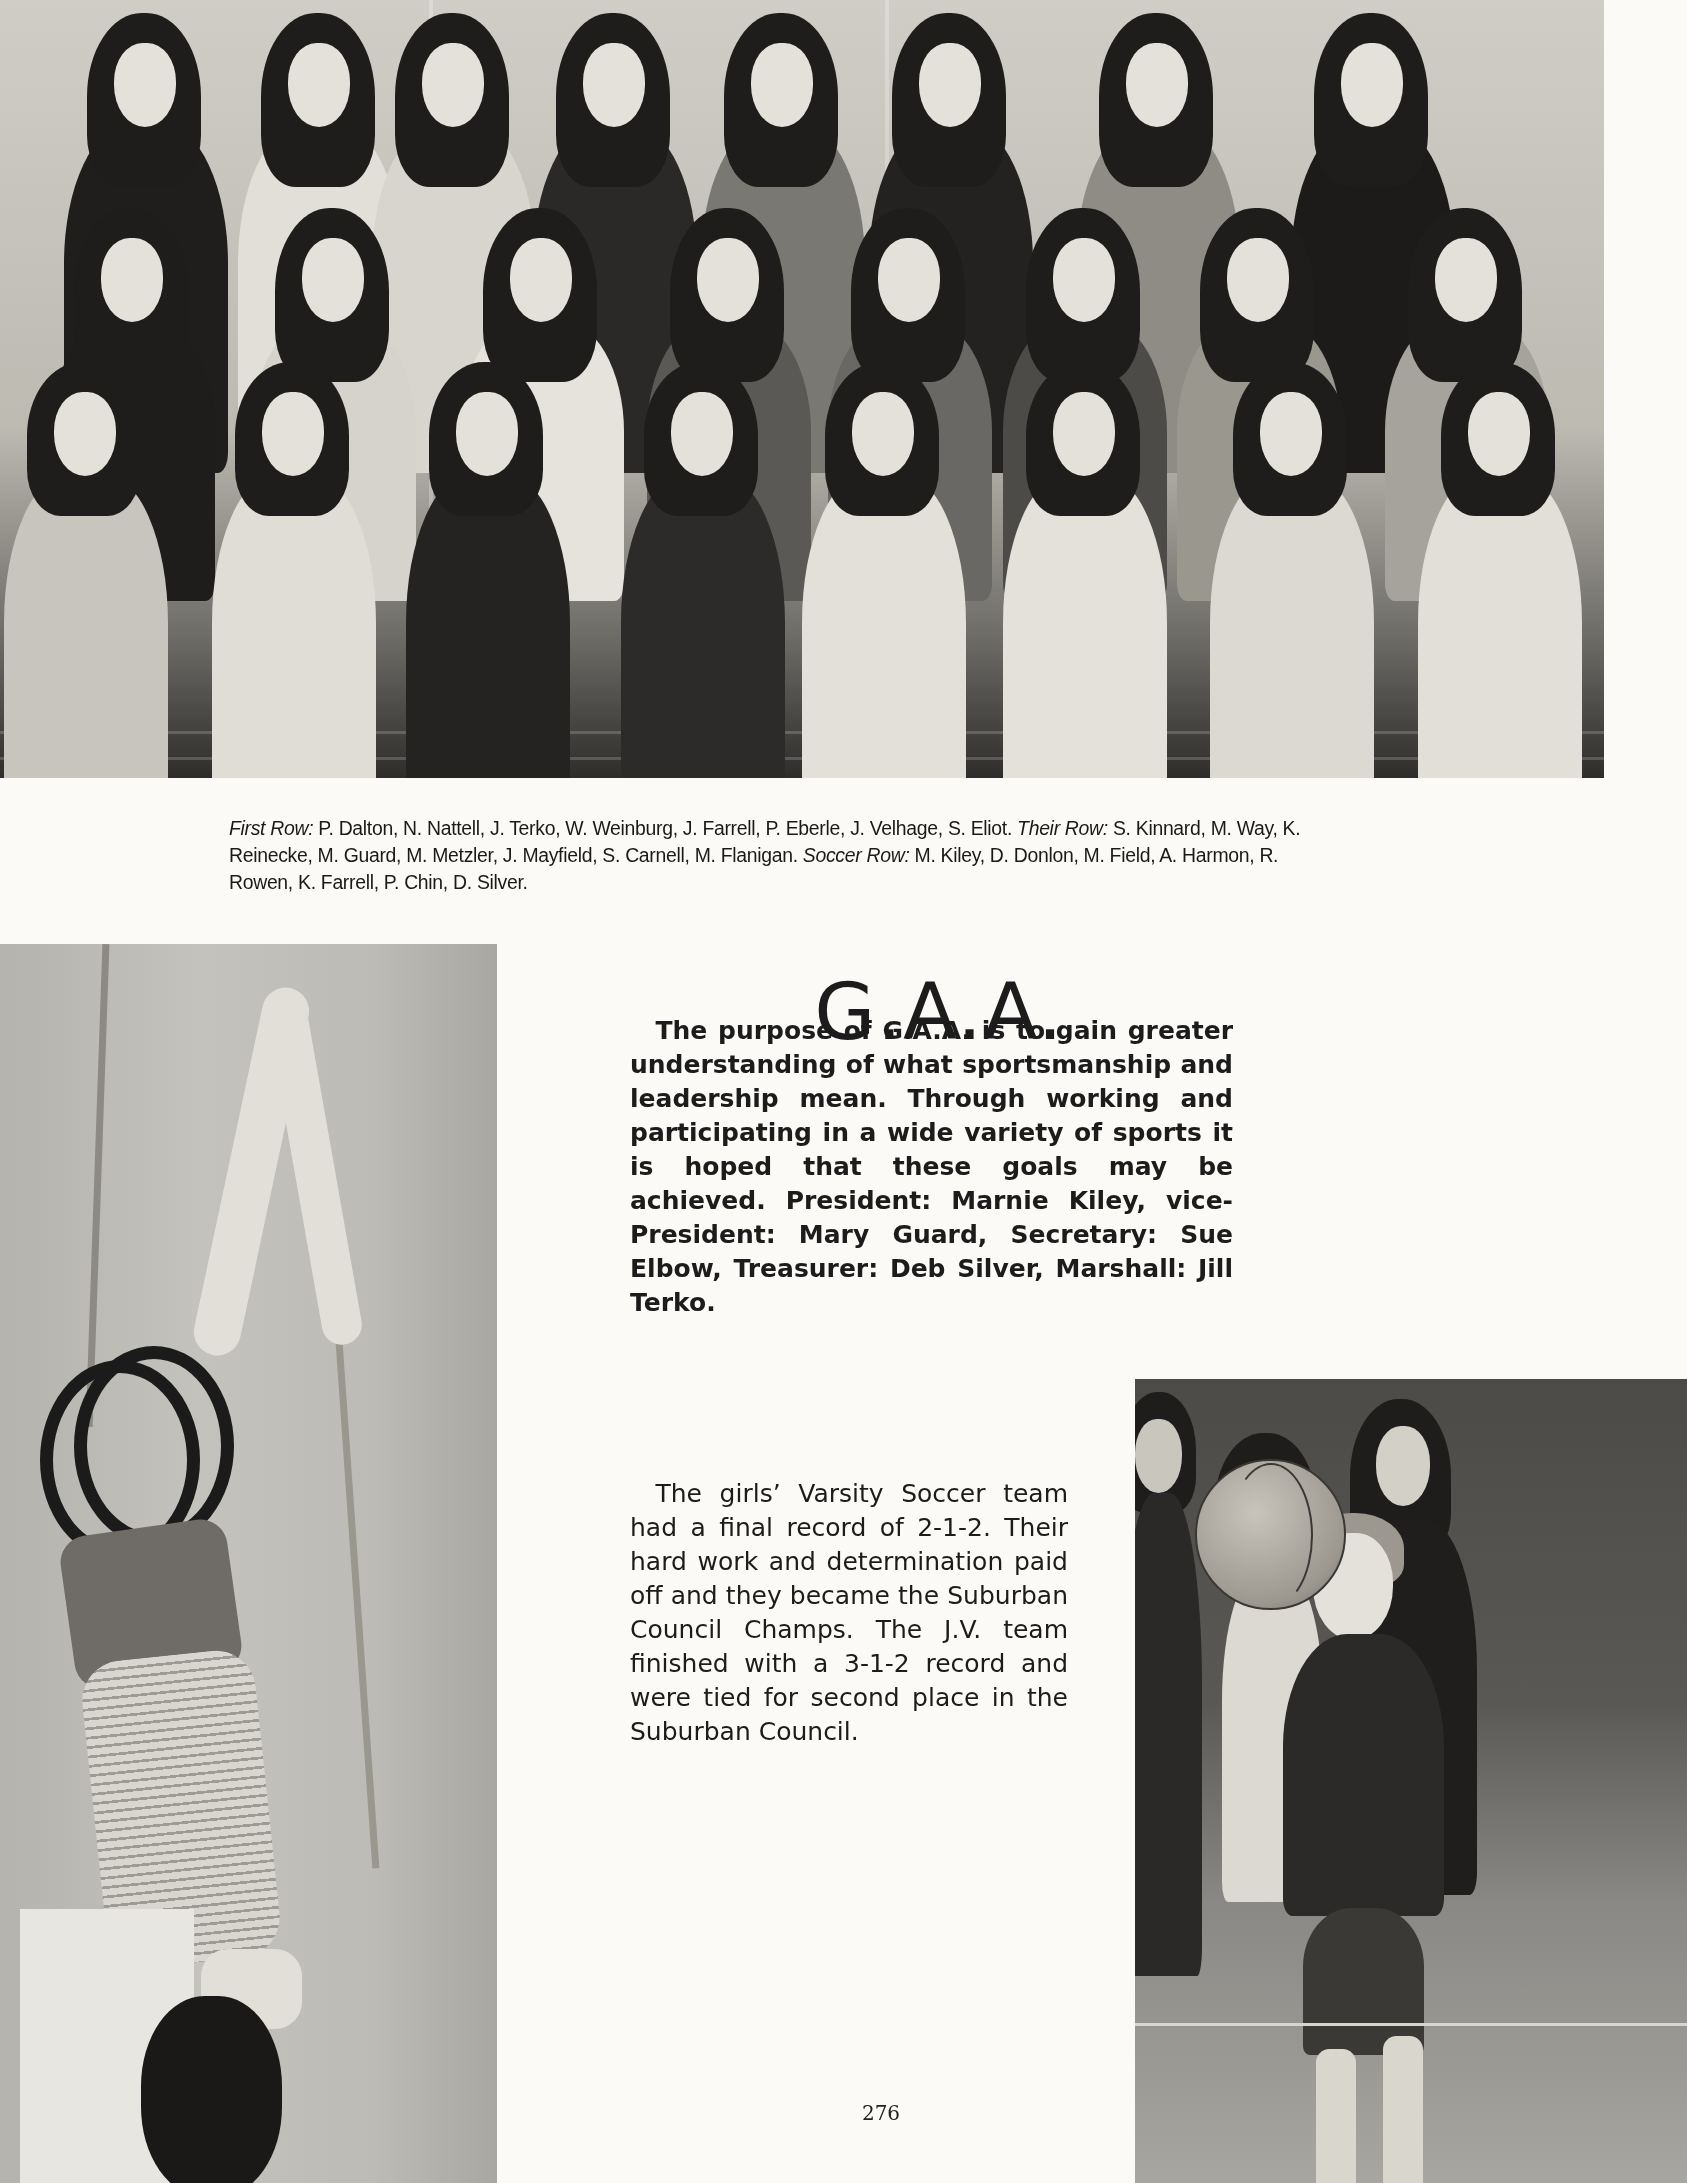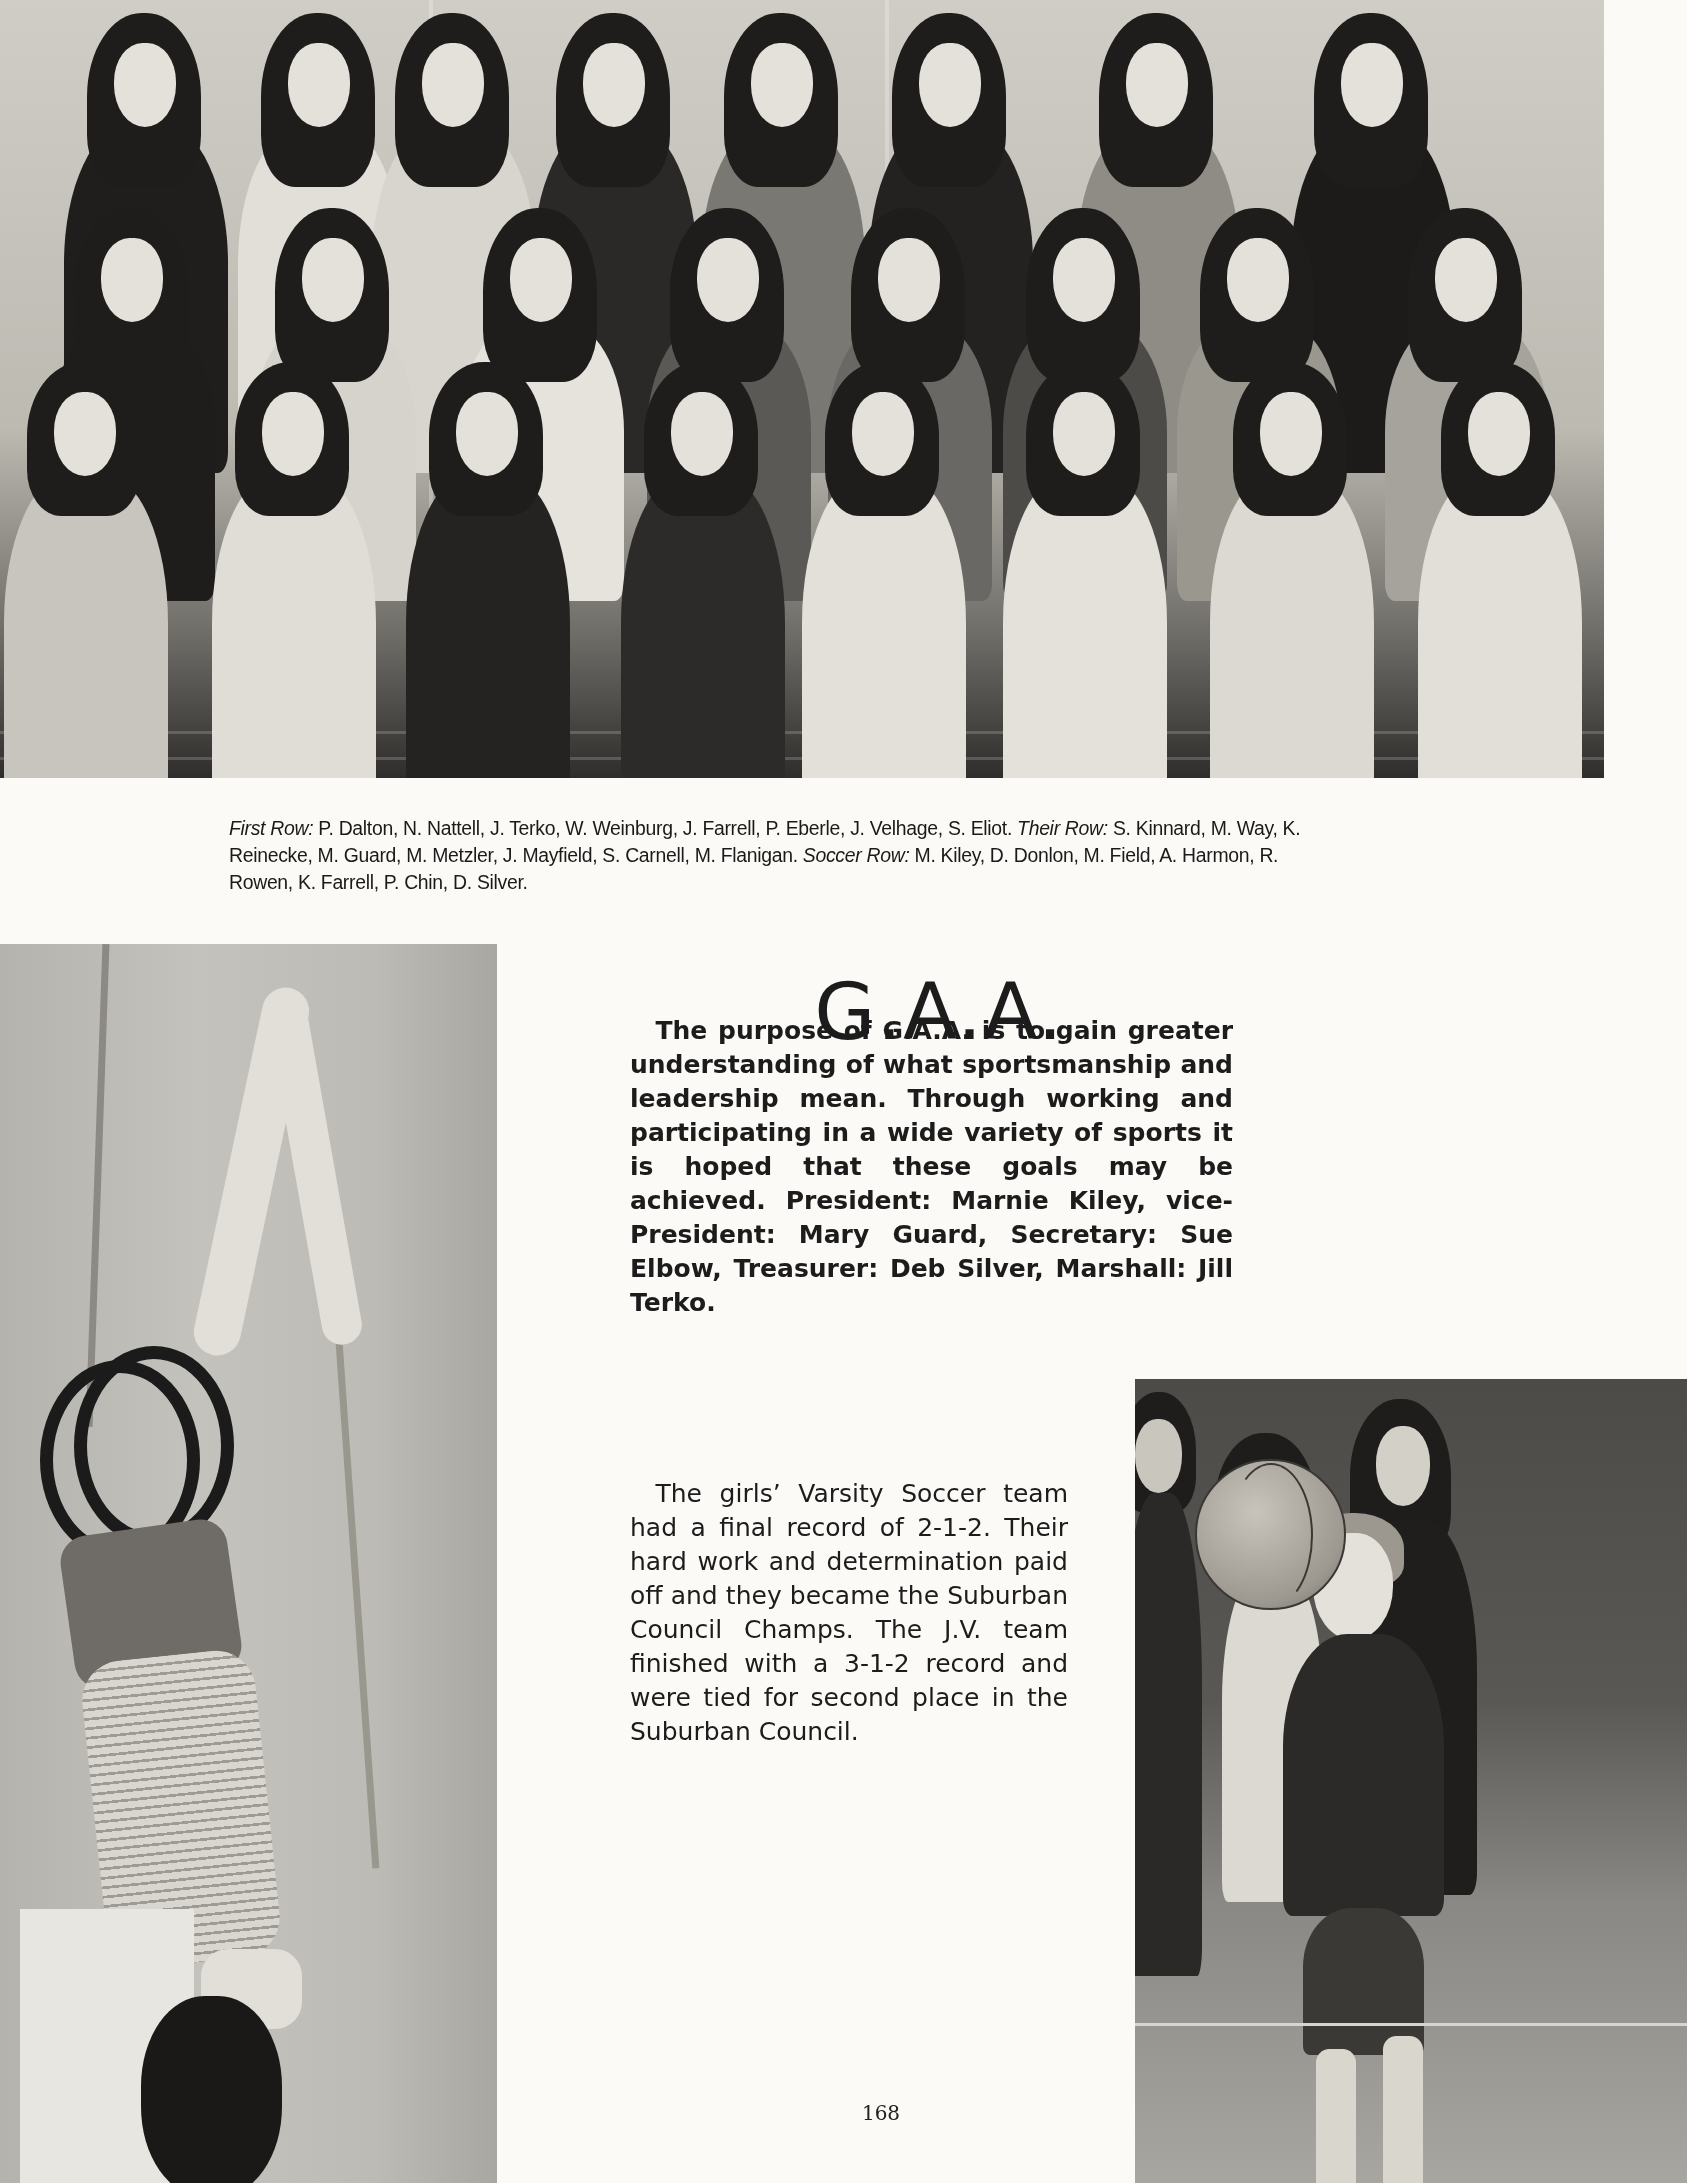--- a/index.html
+++ b/index.html
@@ -272,14 +272,14 @@
     <div class="body" style="left:-20px; top:121px; width:161px; height:282px; background:#2b2a28"></div>
     <div class="body" style="left:0px; top:395px; width:121px; height:147px; background:#3a3936"></div>
     <div class="body" style="left:13.4px; top:536px; width:40px; height:174px; background:#d9d6ce; border-radius:13.4px"></div>
     <div class="body" style="left:80px; top:523px; width:40px; height:188px; background:#d9d6ce; border-radius:13.4px"></div>
   </div>
   <div class="ball" style="left:60px; top:80px; width:147px; height:147px"></div>
   <div class="seam" style="left:94px; top:84px; width:80px; height:141px; border-left-color:transparent; border-bottom-color:transparent"></div>
   <div class="court-line" style="left:0; top:644px; width:552px"></div>
 </div>
 
-<div id="page-number">168</div>
+<div id="page-number">276</div>
 
 
 </body></html>

